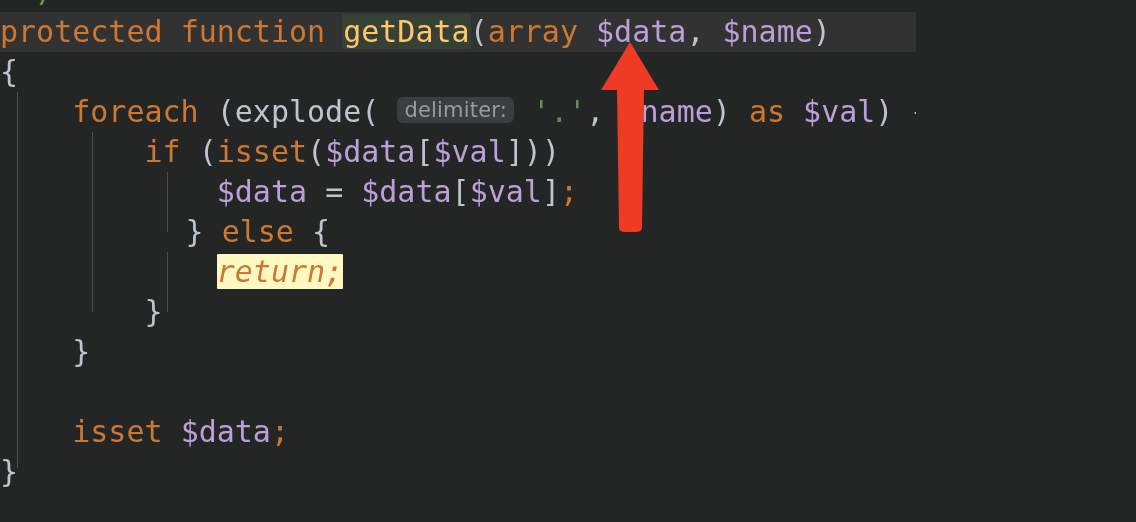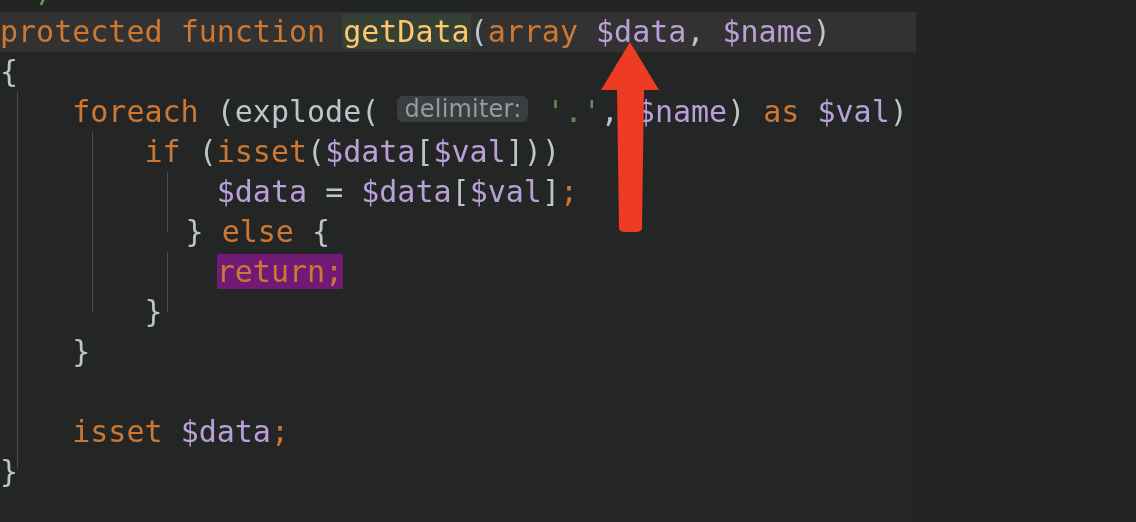--- a/index.html
+++ b/index.html
@@ -79,31 +79,32 @@
   .semi { color: #cc7832; }
 
   
   .hl-decl {                            
     background: #344134;
     border-radius: 1px;
     padding: 0 1px;
     margin: 0 -1px;
   }
   .hl-usage {                           
-    background: #701a75;
+    background: #fef9c3;
     border-radius: 1px;
+    font-style: italic;
   }
 
   
   .param-hint {
     display: inline-block;
     background: #3b3e40;
     color: #9a9a9a;
     font-family: "DejaVu Sans", "Liberation Sans", sans-serif;
-    font-size: 24px;
+    font-size: 21px;
     line-height: 26px;
     height: 26px;
     padding: 0 7px;
     border-radius: 6px;
     vertical-align: 5px;
     letter-spacing: 0.2px;
   }
 
   
   #annotation-arrow {

